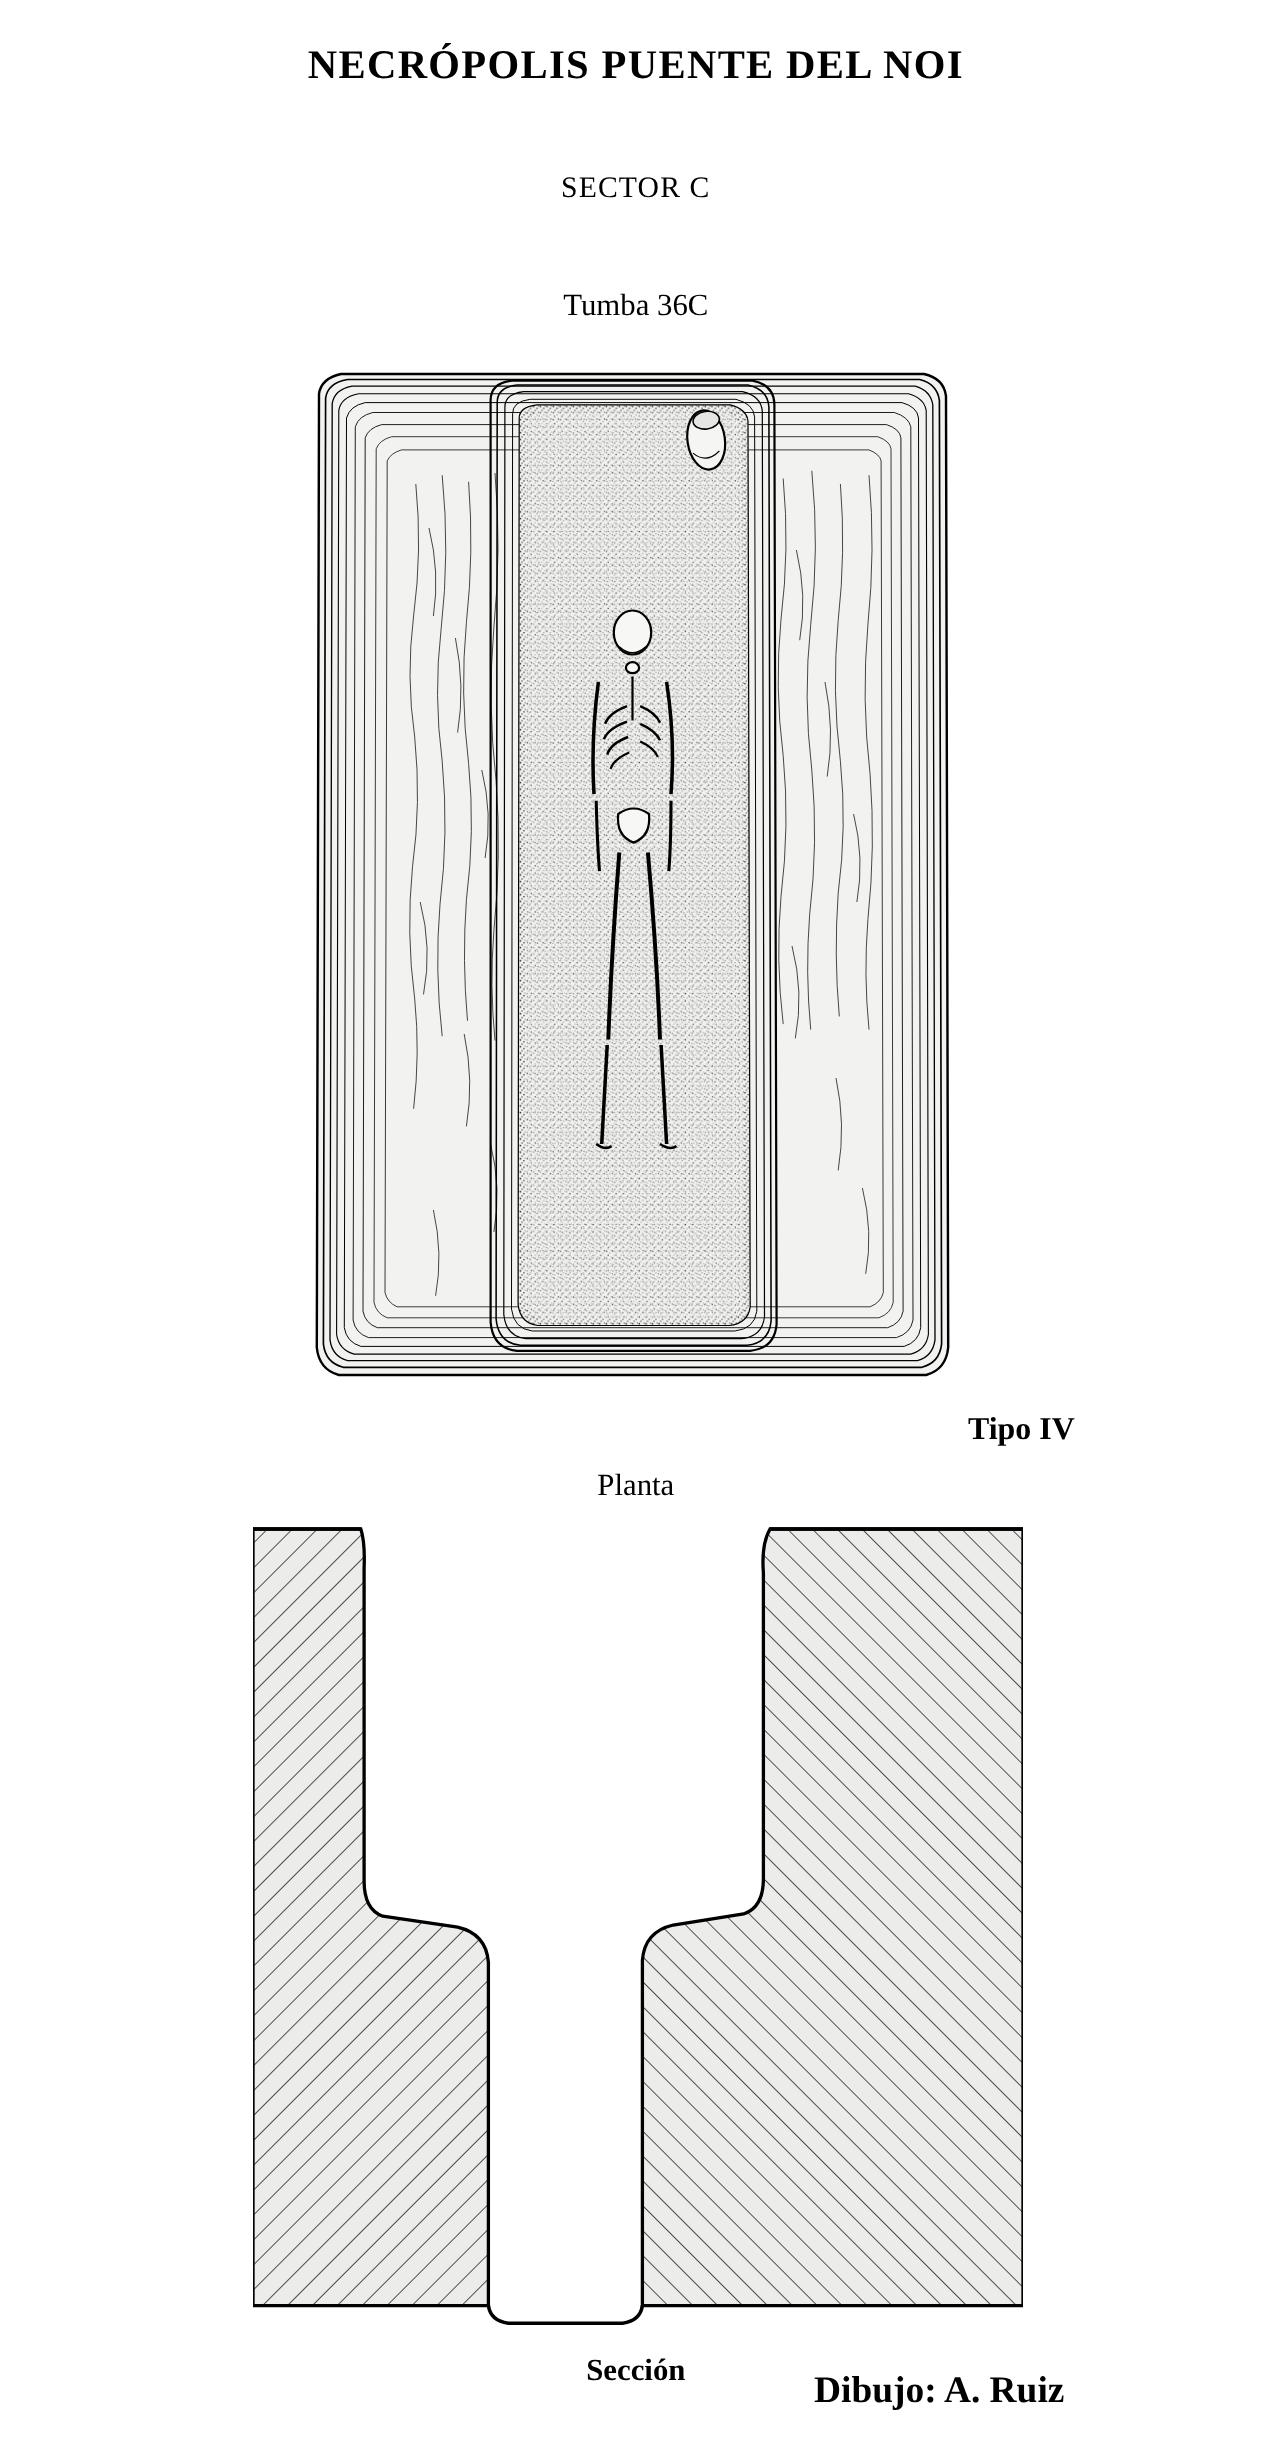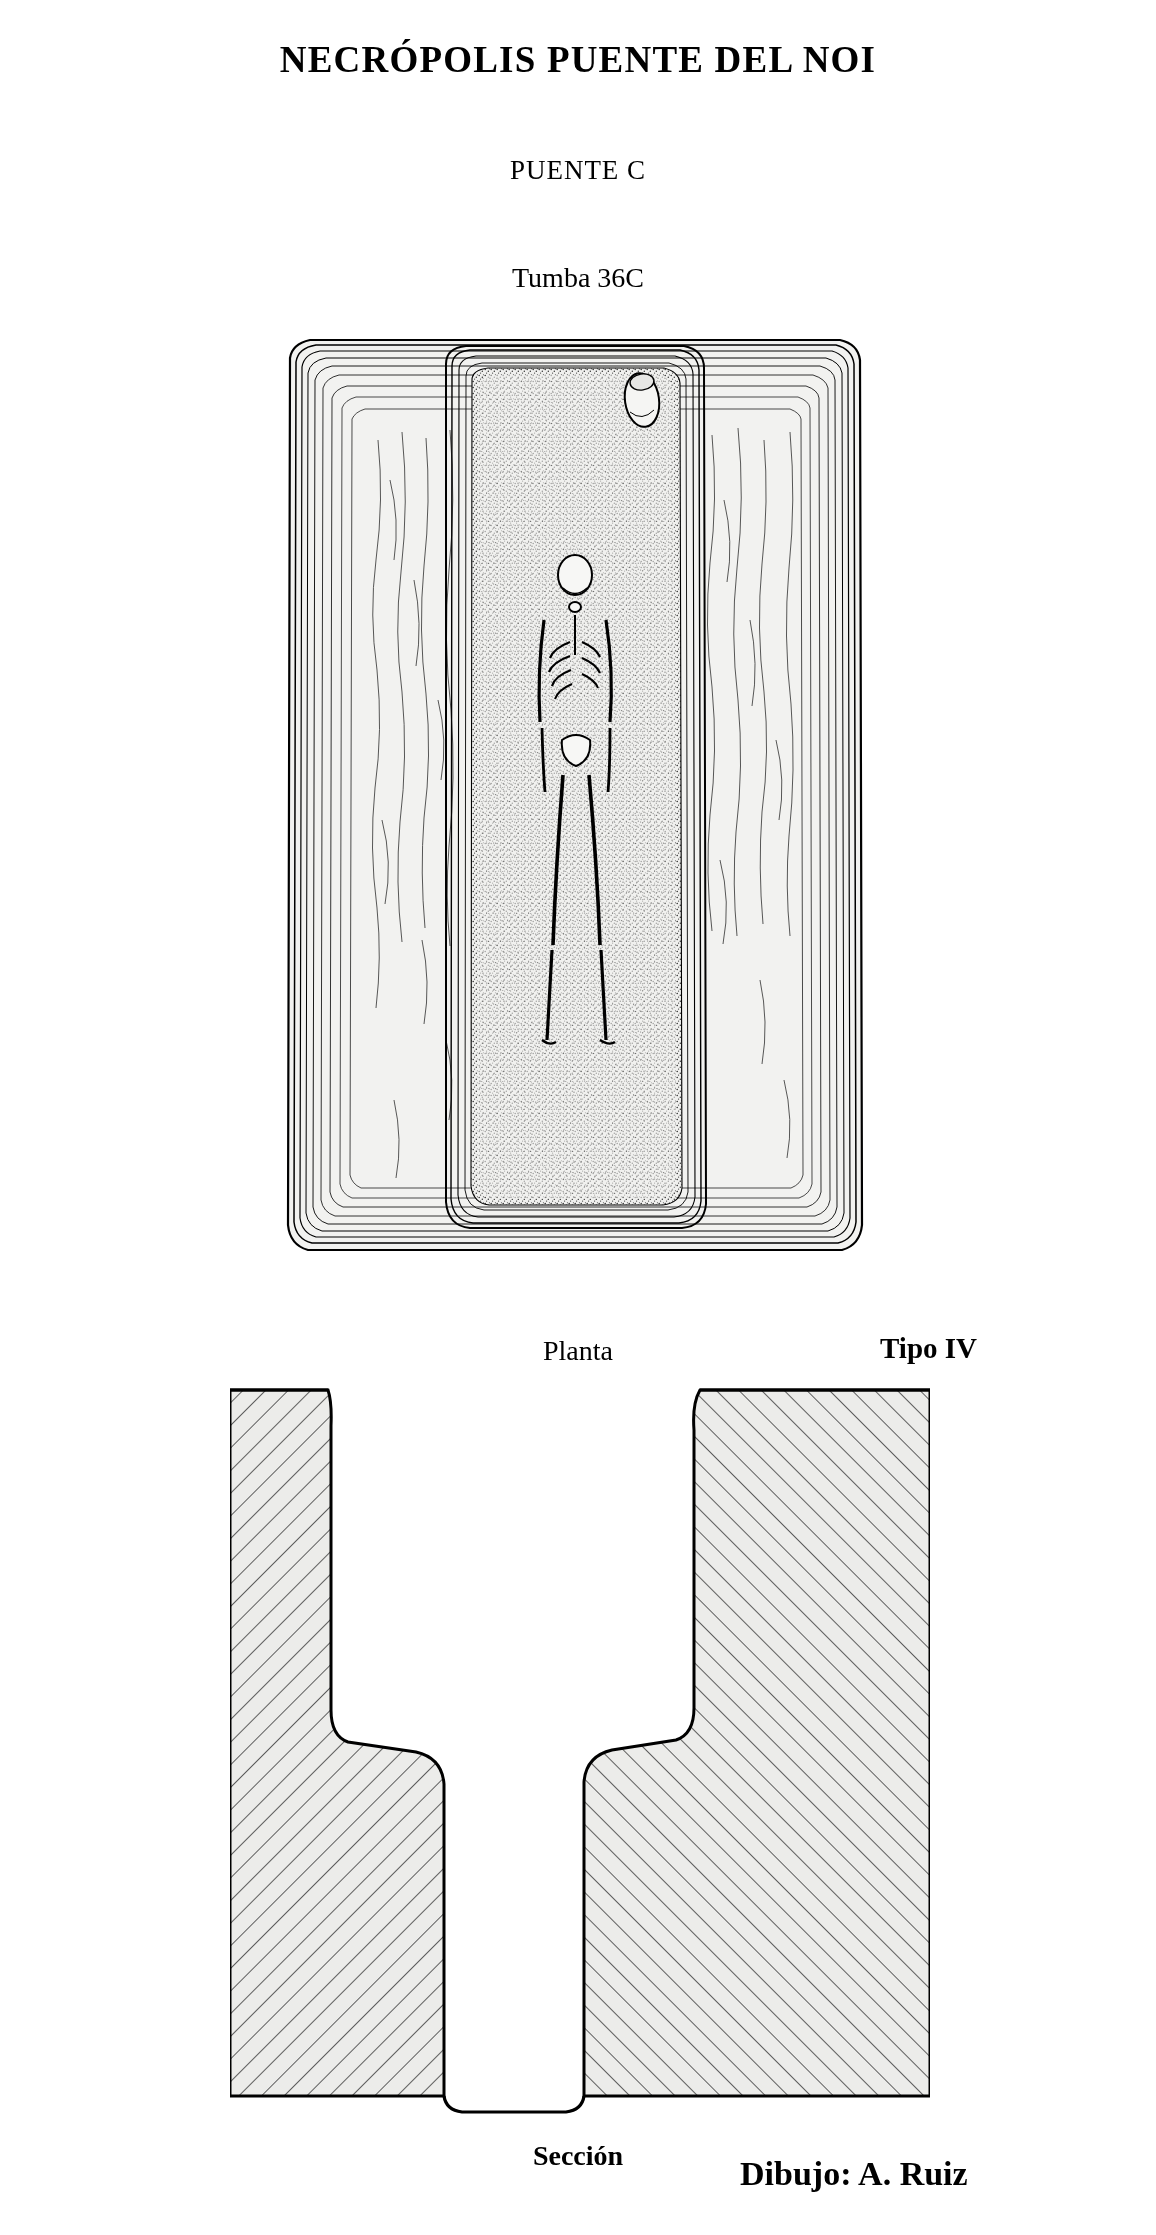--- a/index.html
+++ b/index.html
@@ -52,21 +52,21 @@
     top: 262px;
     width: 1156px;
     text-align: center;
     font-size: 28px;
     font-family: Liberation Serif, serif;
   }
 
   .tipo {
     position: absolute;
     left: 880px;
-    top: 1332px;
+    top: 1283px;
     font-weight: bold;
     font-size: 29px;
   }
 
   .planta {
     position: absolute;
     left: 0;
     top: 1335px;
     width: 1156px;
     text-align: center;
@@ -108,21 +108,21 @@
   }
 
   svg { display: block; }
 </style>
 </head>
 <body>
 
 <div class="page">
 
   <div class="title">NECRÓPOLIS PUENTE DEL NOI</div>
-  <div class="sector">PUENTE C</div>
+  <div class="sector">SECTOR C</div>
   <div class="tumba">Tumba 36C</div>
 
   <div class="plan-figure">
     <svg width="650" height="1000" viewBox="0 0 650 1000" xmlns="http://www.w3.org/2000/svg">
       <defs>
         <pattern id="stipple" width="6" height="6" patternUnits="userSpaceOnUse">
           <rect width="6" height="6" fill="#f0f0ee"></rect>
           <circle cx="1.2" cy="1.4" r="0.75" fill="#2a2a2a"></circle>
           <circle cx="4.3" cy="3.2" r="0.7" fill="#2a2a2a"></circle>
           <circle cx="2.6" cy="5.1" r="0.6" fill="#3a3a3a"></circle>

